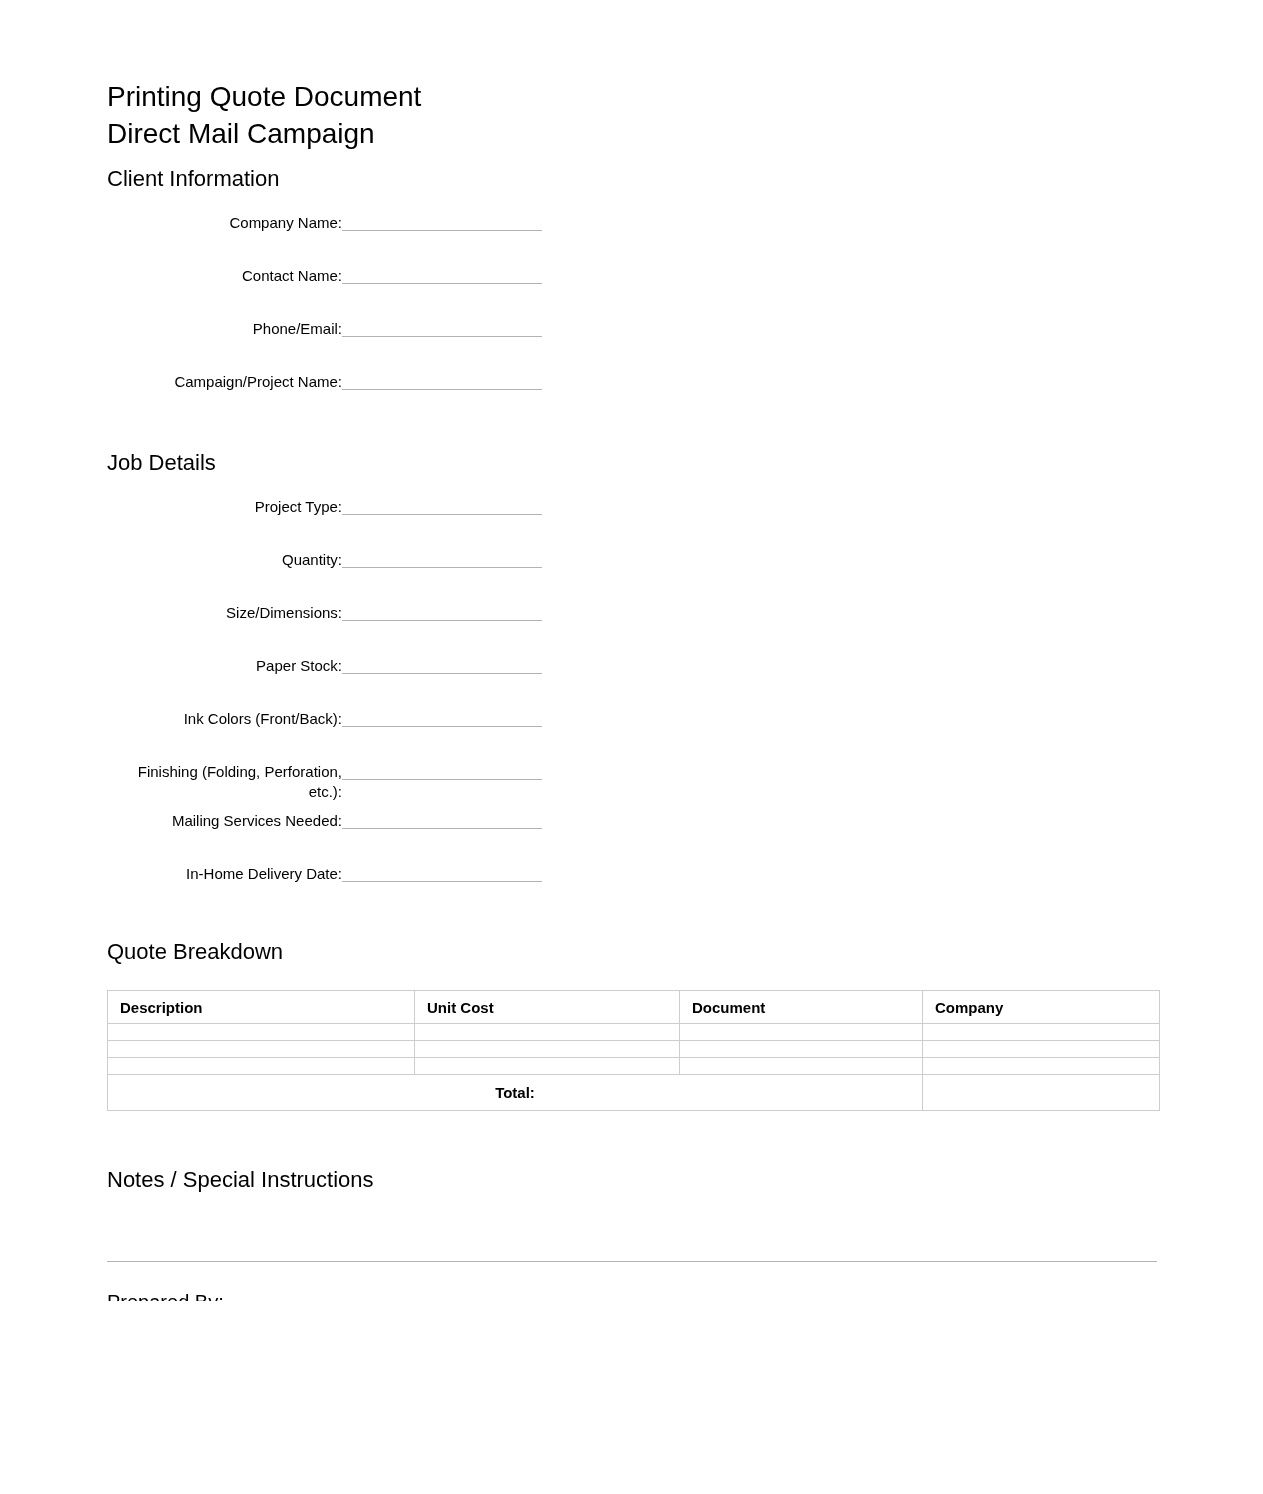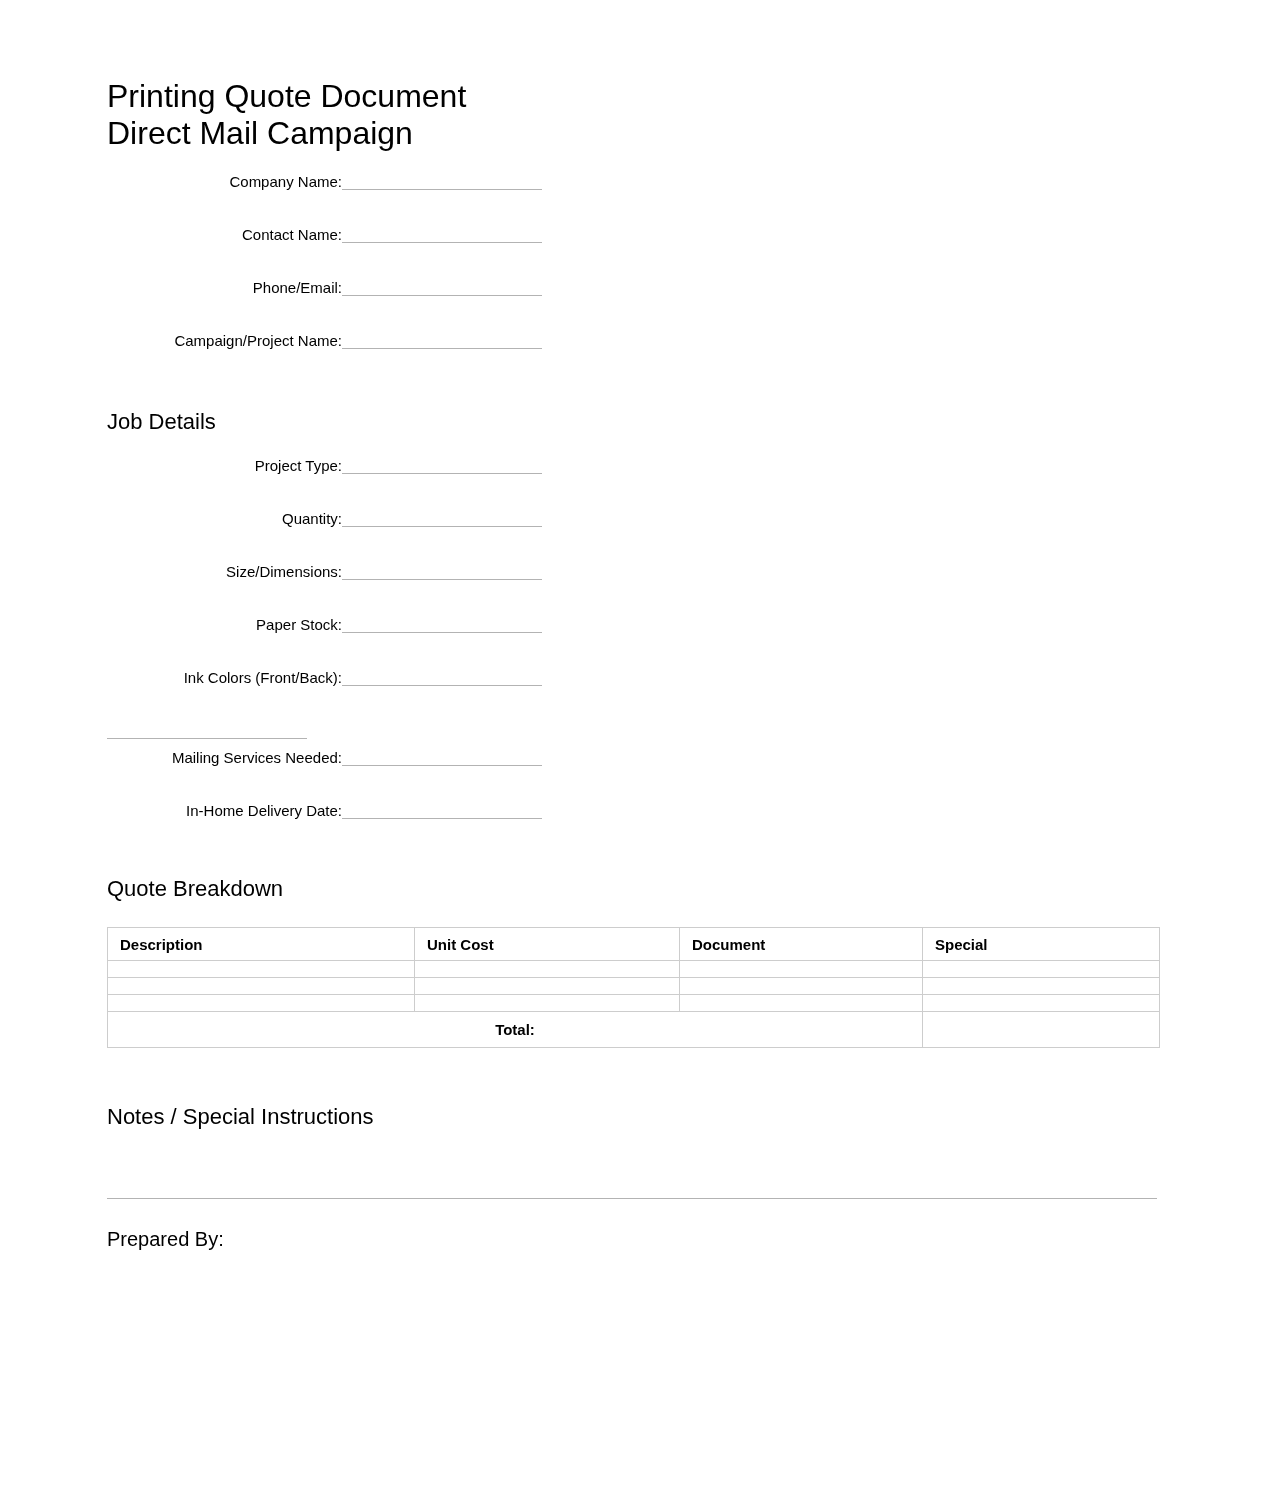--- a/index.html
+++ b/index.html
@@ -15,21 +15,21 @@
   .page-clip {
     height: 1301px;
     overflow: hidden;
   }
   .content {
     margin-left: 107px;
     width: 1050px;
     padding-top: 78px;
   }
   .doc-title {
-    font-size: 32px;
+    font-size: 28px;
     line-height: 37px;
     font-weight: 400;
     margin: 0;
   }
   .section-heading {
     font-size: 22px;
     line-height: 28px;
     font-weight: 400;
     margin: 0;
   }
@@ -101,20 +101,21 @@
 
 <div class="page-clip">
   <div class="content">
 
     <h1 class="doc-title">
       <div>Printing Quote Document</div>
       <div>Direct Mail Campaign</div>
     </h1>
 
     <section>
+      <h2 class="section-heading h2-client">Client Information</h2>
 
       <div class="field-row first">
         <div class="field-label">Company Name:</div>
         <div class="field-line"></div>
       </div>
       <div class="field-row">
         <div class="field-label">Contact Name:</div>
         <div class="field-line"></div>
       </div>
       <div class="field-row">
@@ -144,20 +145,21 @@
       </div>
       <div class="field-row">
         <div class="field-label">Paper Stock:</div>
         <div class="field-line"></div>
       </div>
       <div class="field-row">
         <div class="field-label">Ink Colors (Front/Back):</div>
         <div class="field-line"></div>
       </div>
       <div class="field-row">
+        <div class="field-label">Finishing (Folding, Perforation, etc.):</div>
         <div class="field-line"></div>
       </div>
       <div class="field-row after-tall">
         <div class="field-label">Mailing Services Needed:</div>
         <div class="field-line"></div>
       </div>
       <div class="field-row">
         <div class="field-label">In-Home Delivery Date:</div>
         <div class="field-line"></div>
       </div>
@@ -171,21 +173,21 @@
           <col class="col-desc">
           <col class="col-unitcost">
           <col class="col-qty">
           <col class="col-subtotal">
         </colgroup>
         <tbody>
           <tr class="header-row">
             <th>Description</th>
             <th>Unit Cost</th>
             <th>Document</th>
-            <th>Special</th>
+            <th>Company</th>
           </tr>
           <tr class="empty-row">
             <td></td>
             <td></td>
             <td></td>
             <td></td>
           </tr>
           <tr class="empty-row">
             <td></td>
             <td></td>

